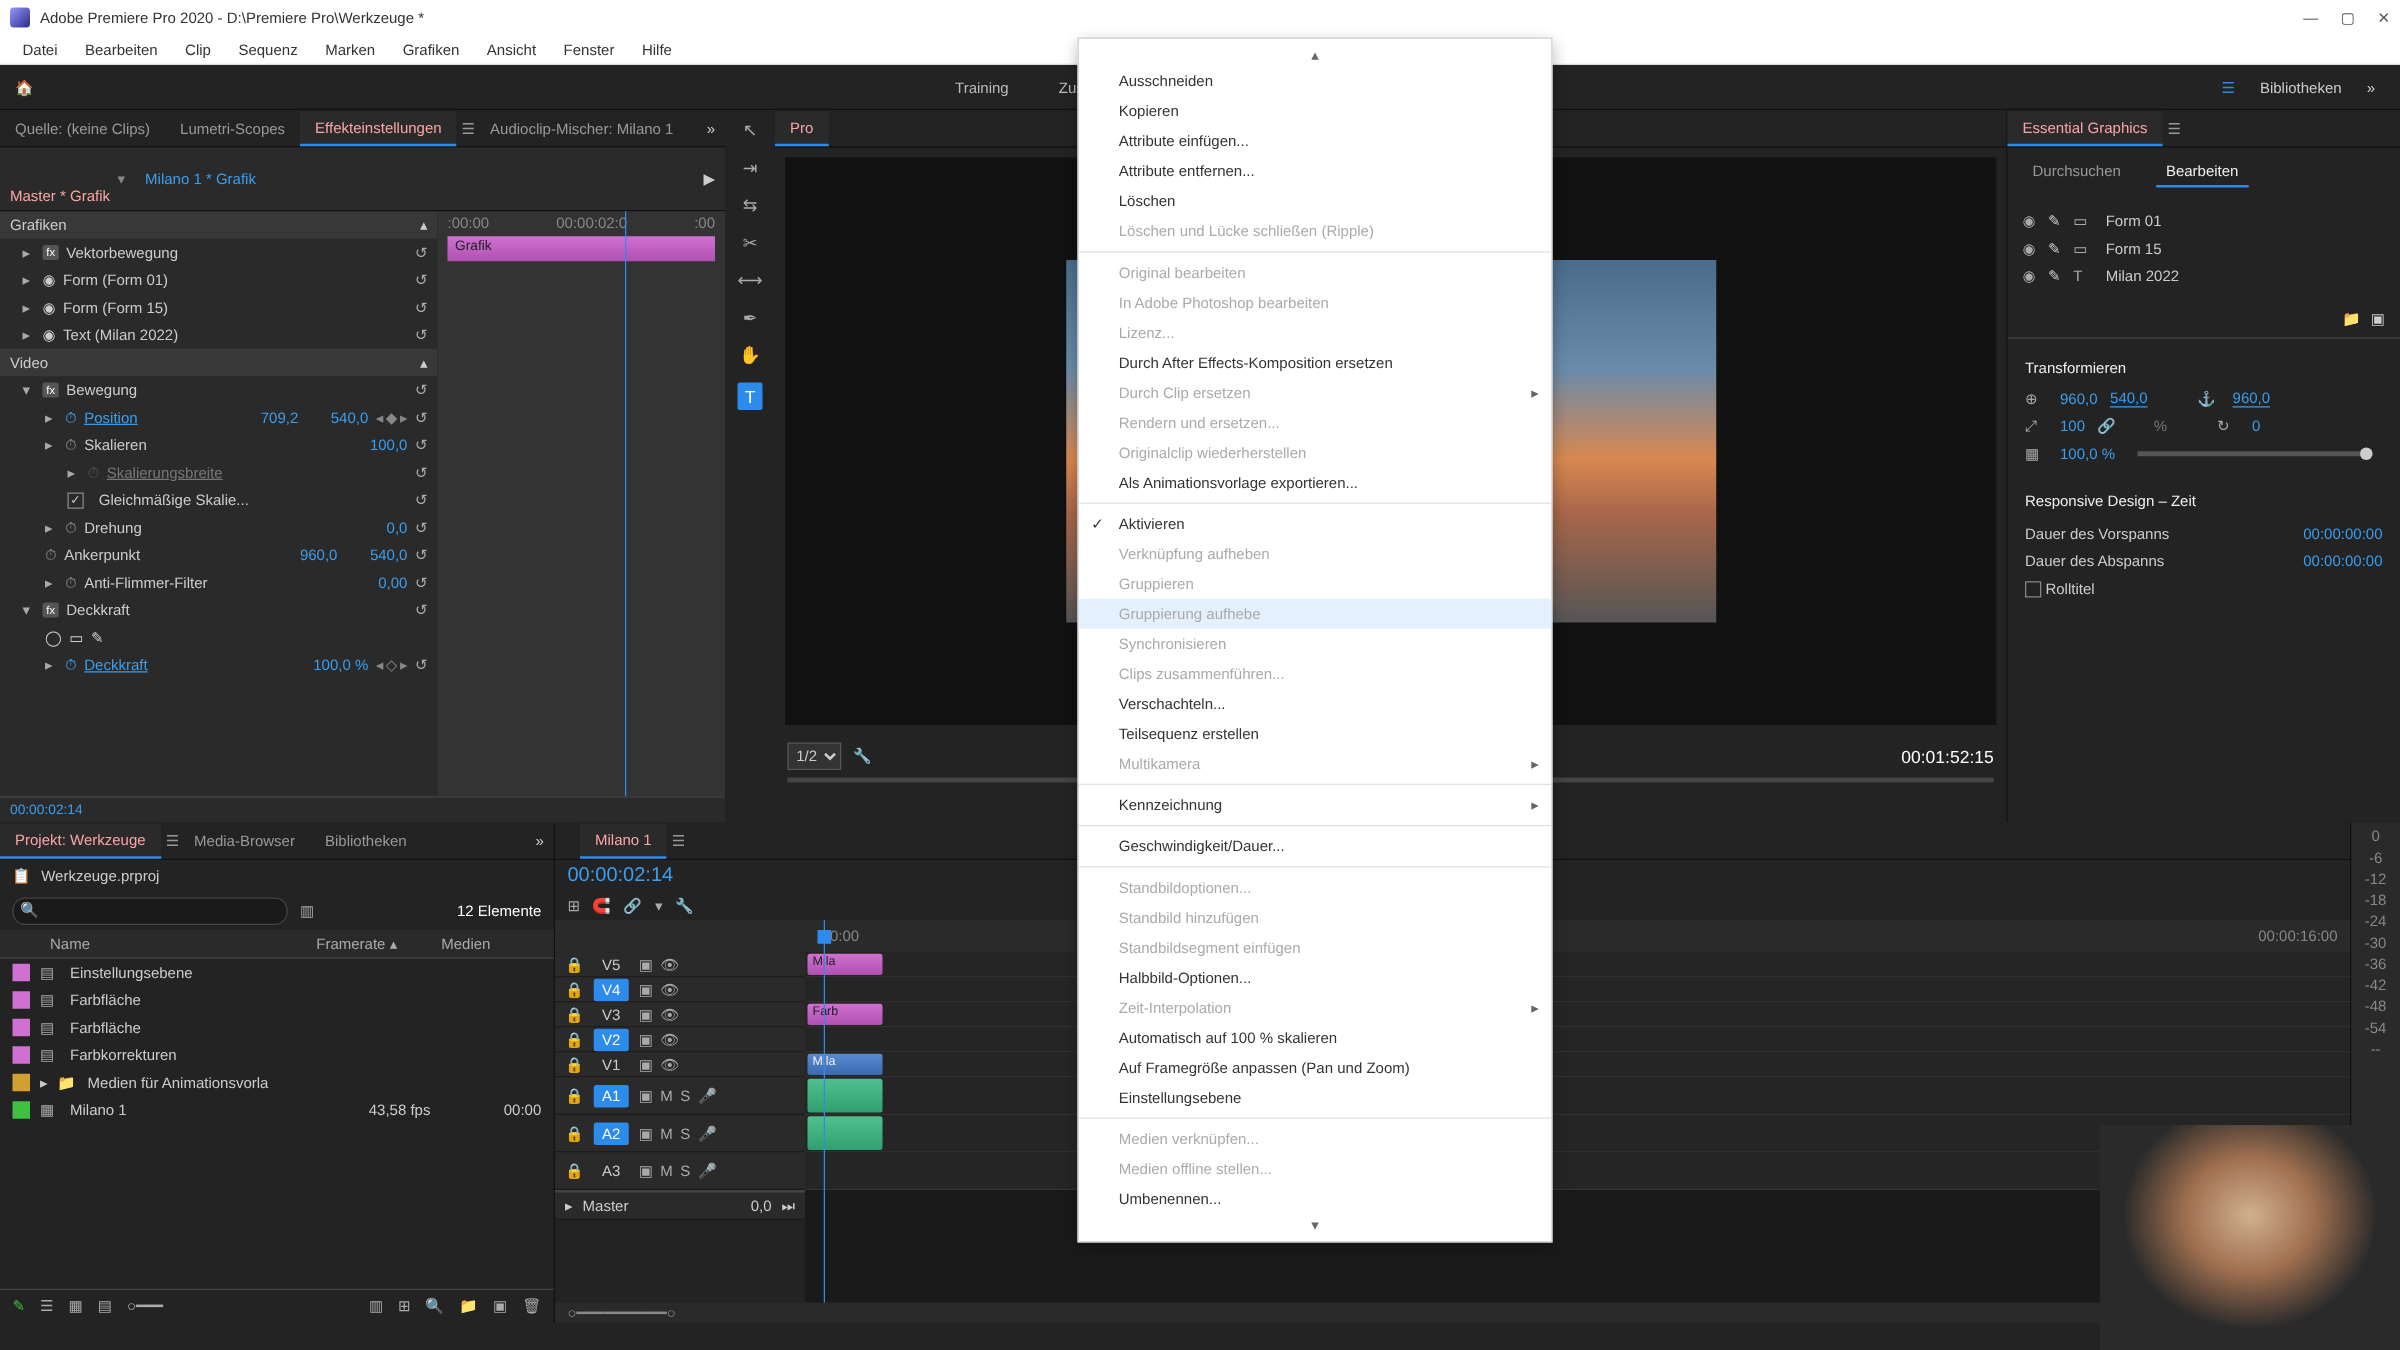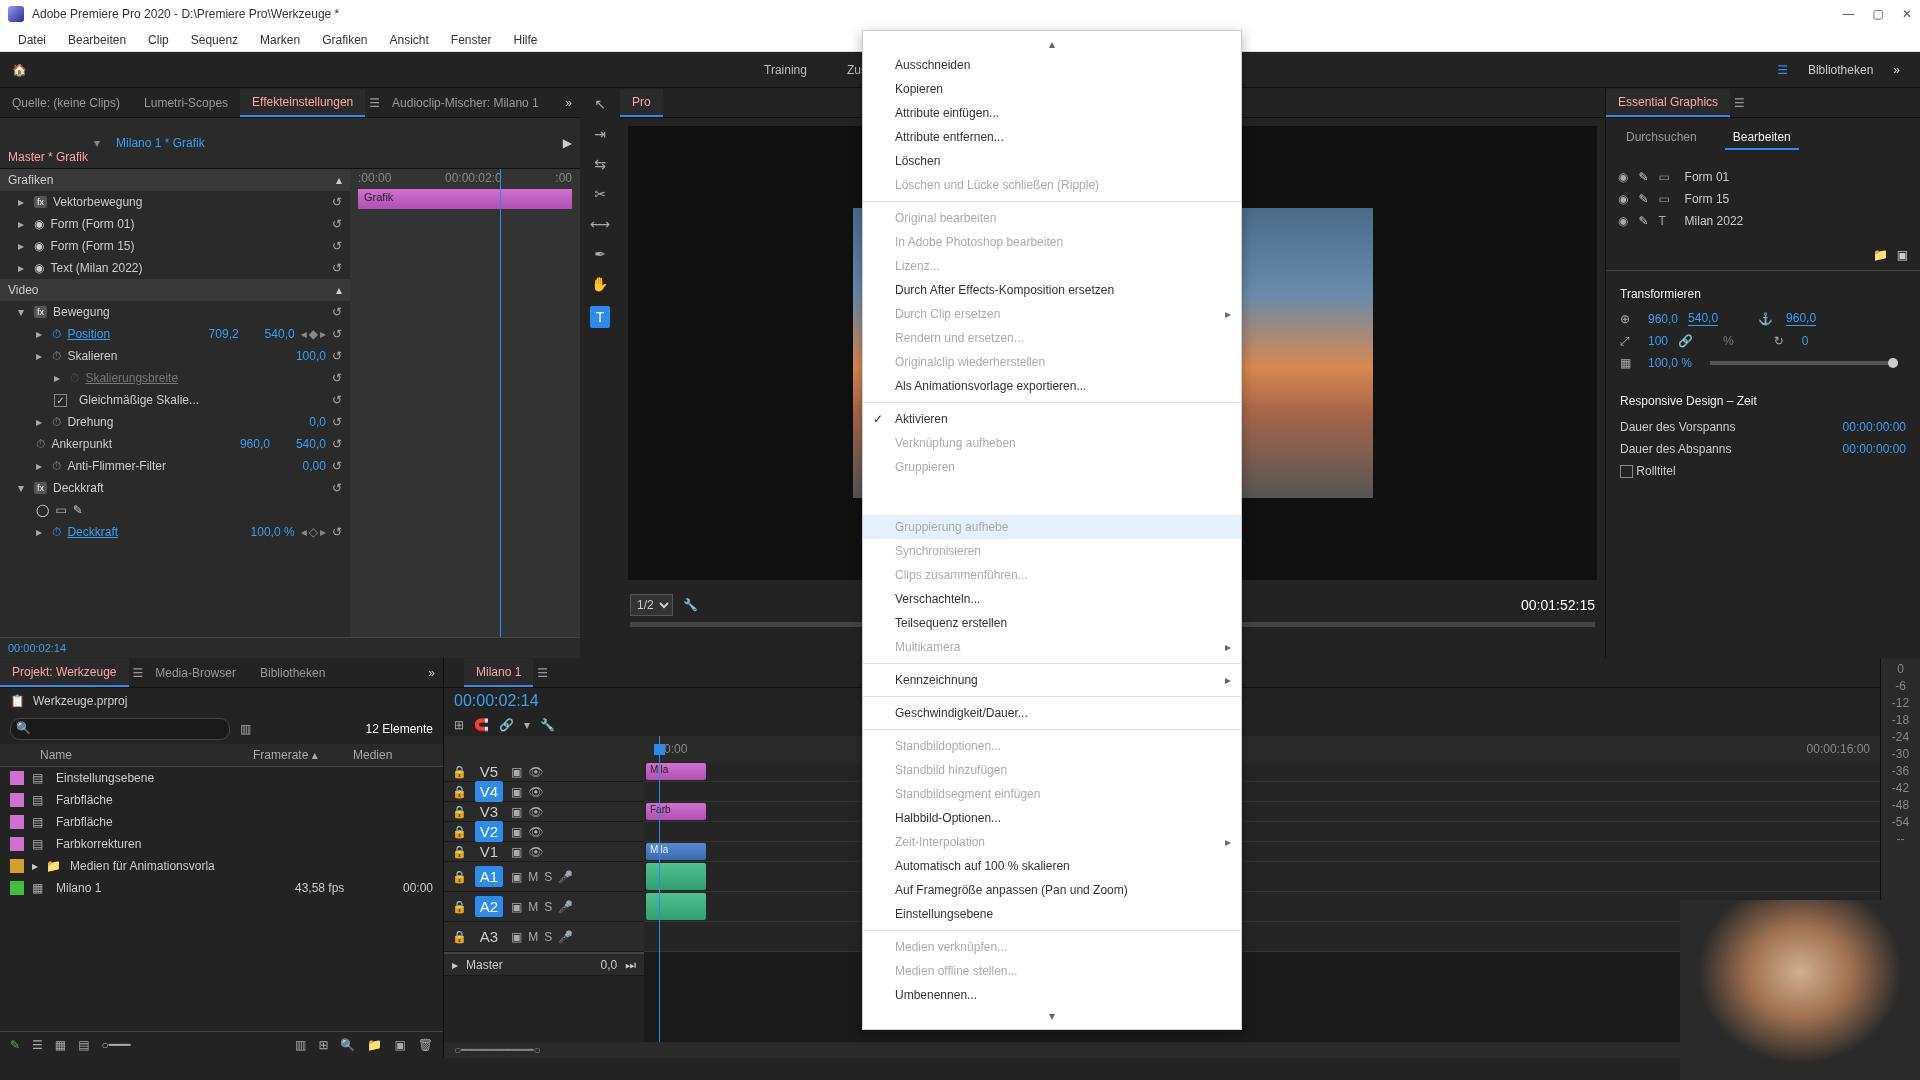--- a/index.html
+++ b/index.html
@@ -91,21 +91,21 @@
 .foot-icon { color: #aaa; cursor: pointer; }
 .timeline-panel { flex: 1; background: #232323; display: flex; flex-direction: column; }
 .tl-tc { color: #3a9ff0; font-size: 16px; padding: 4px 10px; }
 .tl-tools { display: flex; gap: 10px; padding: 4px 10px; }
 .tl-tools span { color: #aaa; cursor: pointer; }
 .tl-body { flex: 1; display: flex; }
 .tl-track-headers { width: 200px; display: flex; flex-direction: column; }
 .tl-ruler-spacer { height: 26px; background: #2a2a2a; }
 .track-header { display: flex; align-items: center; gap: 8px; padding: 0 8px; background: #2a2a2a; border-bottom: 1px solid #1a1a1a; }
 .th-lock { color: #aaa; }
-.th-name { width: 28px; color: #ccc; font-size: 15px; text-align: center; padding: 2px 4px; }
+.th-name { width: 28px; color: #ccc; font-size: 12px; text-align: center; padding: 2px 4px; }
 .th-name.target { background: #2d8ceb; color: #fff; border-radius: 2px; }
 .th-btns { display: flex; gap: 6px; color: #aaa; }
 .video-track { height: 20px; }
 .audio-track { height: 30px; }
 .master-track { height: 24px; border-top: 2px solid #444; }
 .tl-tracks { flex: 1; position: relative; background: #1a1a1a; }
 .tl-ruler { height: 26px; background: #2a2a2a; display: flex; align-items: center; padding: 0 10px; color: #888; font-size: 10px; justify-content: space-between; }
 .track-lane { border-bottom: 1px solid #333; position: relative; background: #252525; }
 .clip { position: absolute; top: 1px; bottom: 1px; border-radius: 2px; font-size: 10px; padding: 1px 4px; overflow: hidden; }
 .clip-pink { background: linear-gradient(#d070d0, #b050b0); color: #222; }
@@ -669,21 +669,21 @@
       <div class="ctx-item disabled">Lizenz...</div>
       <div class="ctx-item">Durch After Effects-Komposition ersetzen</div>
       <div class="ctx-item disabled">Durch Clip ersetzen<span class="ctx-sub">▸</span></div>
       <div class="ctx-item disabled">Rendern und ersetzen...</div>
       <div class="ctx-item disabled">Originalclip wiederherstellen</div>
       <div class="ctx-item">Als Animationsvorlage exportieren...</div>
       <div class="ctx-sep"></div>
       <div class="ctx-item">Aktivieren<span class="ctx-check">✓</span></div>
       <div class="ctx-item disabled">Verknüpfung aufheben</div>
       <div class="ctx-item disabled">Gruppieren</div>
-      <div class="ctx-item disabled" style="background: rgb(229, 240, 255); margin-top: 36px;">Gruppierung aufhebe</div>
+      <div class="ctx-item disabled" style="background: rgb(229, 240, 255);">Gruppierung aufhebe</div>
       <div class="ctx-item disabled">Synchronisieren</div>
       <div class="ctx-item disabled">Clips zusammenführen...</div>
       <div class="ctx-item">Verschachteln...</div>
       <div class="ctx-item">Teilsequenz erstellen</div>
       <div class="ctx-item disabled">Multikamera<span class="ctx-sub">▸</span></div>
       <div class="ctx-sep"></div>
       <div class="ctx-item">Kennzeichnung<span class="ctx-sub">▸</span></div>
       <div class="ctx-sep"></div>
       <div class="ctx-item">Geschwindigkeit/Dauer...</div>
       <div class="ctx-sep"></div>

